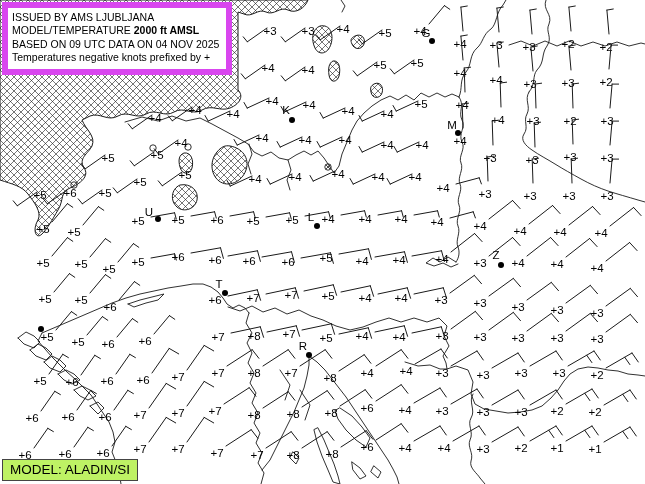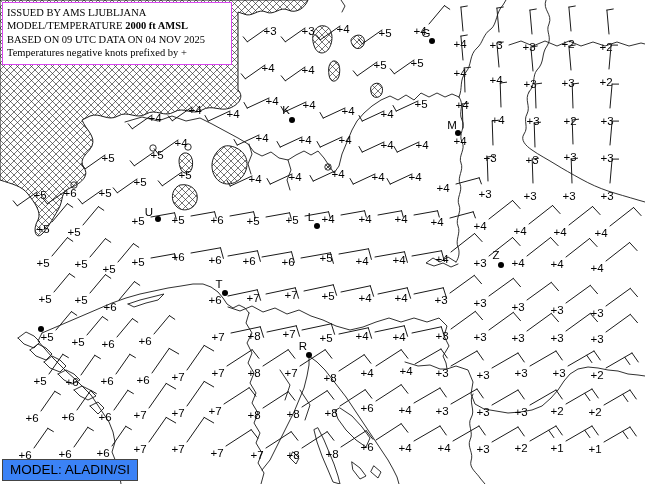--- a/index.html
+++ b/index.html
@@ -1,23 +1,23 @@
 <!DOCTYPE html>
 <html><head>
 <meta charset="utf-8">
 <style>
   html,body{margin:0;padding:0;background:#fff;}
   #stage{position:relative;width:645px;height:484px;background:#fff;overflow:hidden;
          font-family:"Liberation Sans","DejaVu Sans",sans-serif;}
   #map-svg{position:absolute;left:0;top:0;}
   .hdr{position:absolute;left:2px;top:2px;width:230px;box-sizing:border-box;
-       background:#fff;border:1px solid #d946ef;padding:3px 4px 4px 4px;
-       font-size:10.5px;line-height:13.4px;white-space:nowrap;color:#000;font-family:Liberation Serif, serif;}
+       background:#fff;border:6px solid #d946ef;padding:3px 4px 4px 4px;
+       font-size:10.5px;line-height:13.4px;white-space:nowrap;color:#000;}
   .hdr .b{font-weight:bold;}
-  .ftr{position:absolute;left:2px;top:459px;background:#3b82f6;border:1px solid #444;
+  .ftr{position:absolute;left:2px;top:459px;background:#bef264;border:1px solid #444;
        padding:2px 7px 3px 7px;font-size:13.5px;color:#000;white-space:nowrap;}
 </style>
 </head>
 <body>
 
 <div id="stage">
   <svg id="map-svg" width="645" height="484" viewBox="0 0 645 484" xmlns="http://www.w3.org/2000/svg">
       <defs>
         <pattern id="xh" width="7" height="7" patternUnits="userSpaceOnUse">
           <path d="M0,0 L7,7 M7,0 L0,7" stroke="#1a1a1a" stroke-width="0.6" fill="none"></path>

